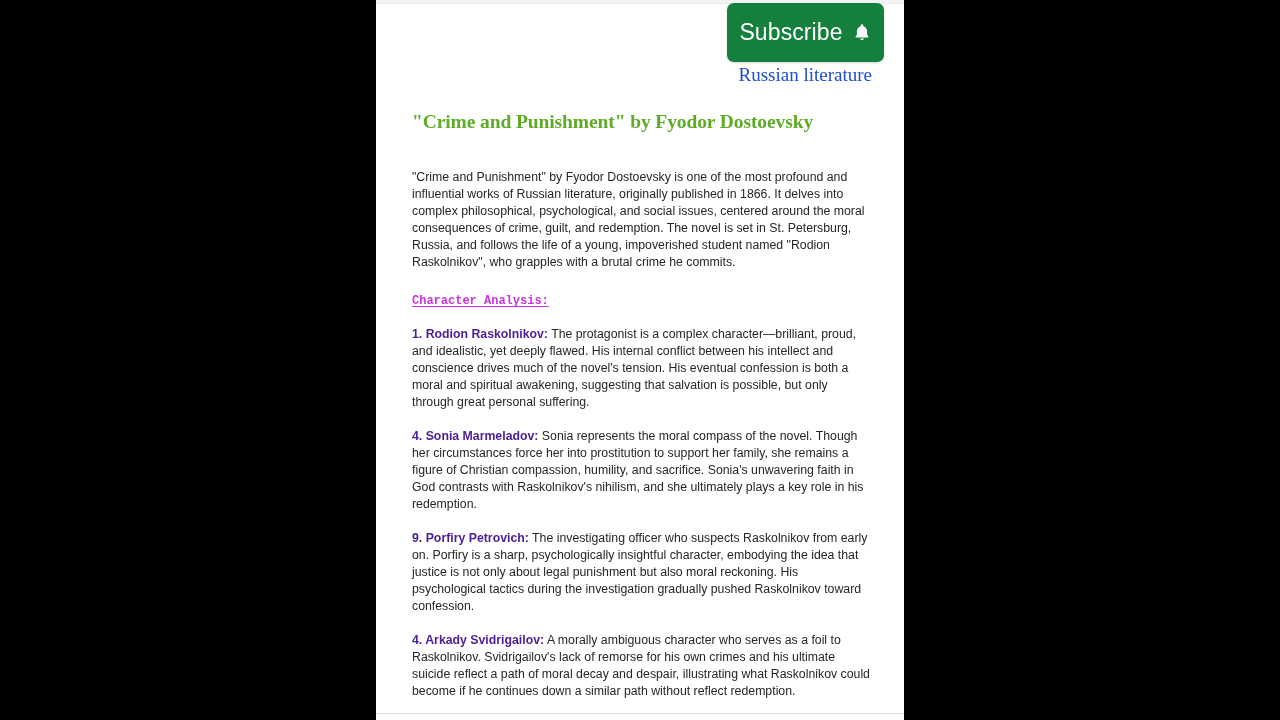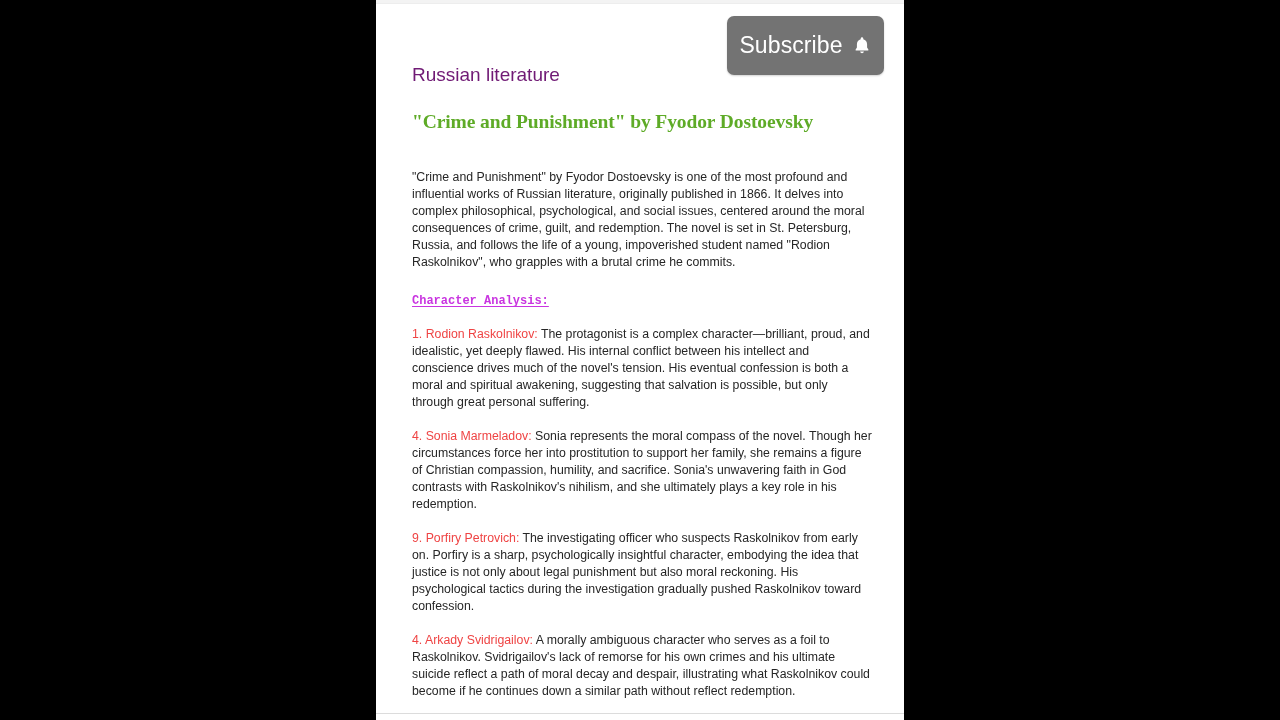--- a/index.html
+++ b/index.html
@@ -56,33 +56,32 @@
     background: #dcdcdc;
   }
 
   
   #subscribe-button {
     position: absolute;
     left: 727px;
     top: 3px;
     width: 157px;
     height: 59px;
-    background: #737373;
+    background: #15803d;
     border: none;
     border-radius: 7px;
     color: #ffffff;
     display: flex;
     align-items: center;
     justify-content: center;
     gap: 9px;
     cursor: pointer;
     padding: 0 10px;
     box-shadow: 0 1px 2px rgba(0,0,0,0.18);
     z-index: 20;
-    margin-top: 13px;
   }
   #subscribe-label {
     font-family: "Liberation Sans", sans-serif;
     font-size: 23px;
     font-weight: 400;
     letter-spacing: 0.1px;
     line-height: 1;
     white-space: nowrap;
   }
   #bell-icon {
@@ -96,25 +95,25 @@
   
   #content {
     position: absolute;
     left: 0;
     top: 0;
     width: 528px;
     padding: 0 32px 0 36px;
   }
 
   #kicker {
-    text-align: left;
-    font-family: Liberation Sans, sans-serif;
+    text-align: right;
+    font-family: Liberation Serif, serif;
     font-size: 19px;
     font-weight: 400;
-    color: #701a75;
+    color: #1d4ed8;
     margin: 0;
     padding-top: 65px;
     line-height: 1.1;
   }
 
   #article-title {
     font-family: "Liberation Serif", serif;
     font-size: 19.5px;
     font-weight: 700;
     color: #5eab27;
@@ -130,22 +129,22 @@
     line-height: 17px;
     color: #262626;
     margin: 0;
     text-align: left;
   }
 
   #intro-paragraph { margin-top: 35px; }
 
   .char-para { margin-top: 17px; }
   .char-para .char-name {
-    font-weight: 400;
-    color: #ef4444;
+    font-weight: 700;
+    color: #4c1d95;
   }
 
   .section-link {
     display: inline-block;
     font-family: Liberation Mono, monospace;
     font-size: 12px;
     font-weight: 700;
     color: #c935e0;
     text-decoration: underline;
     text-decoration-color: #c935e0;

